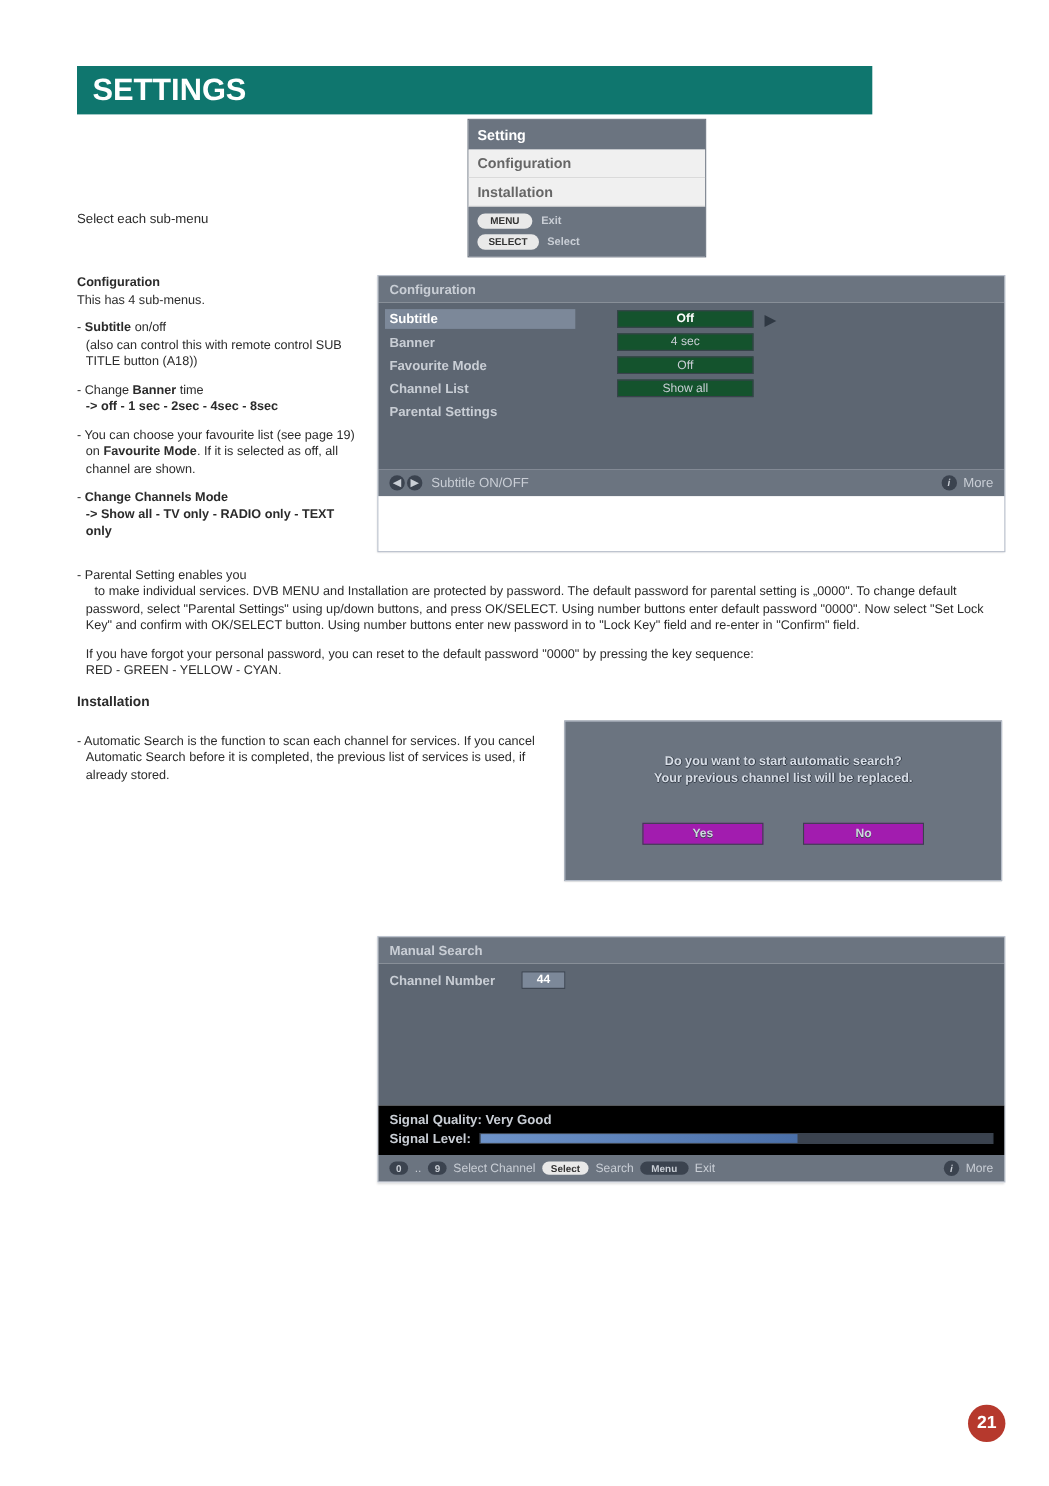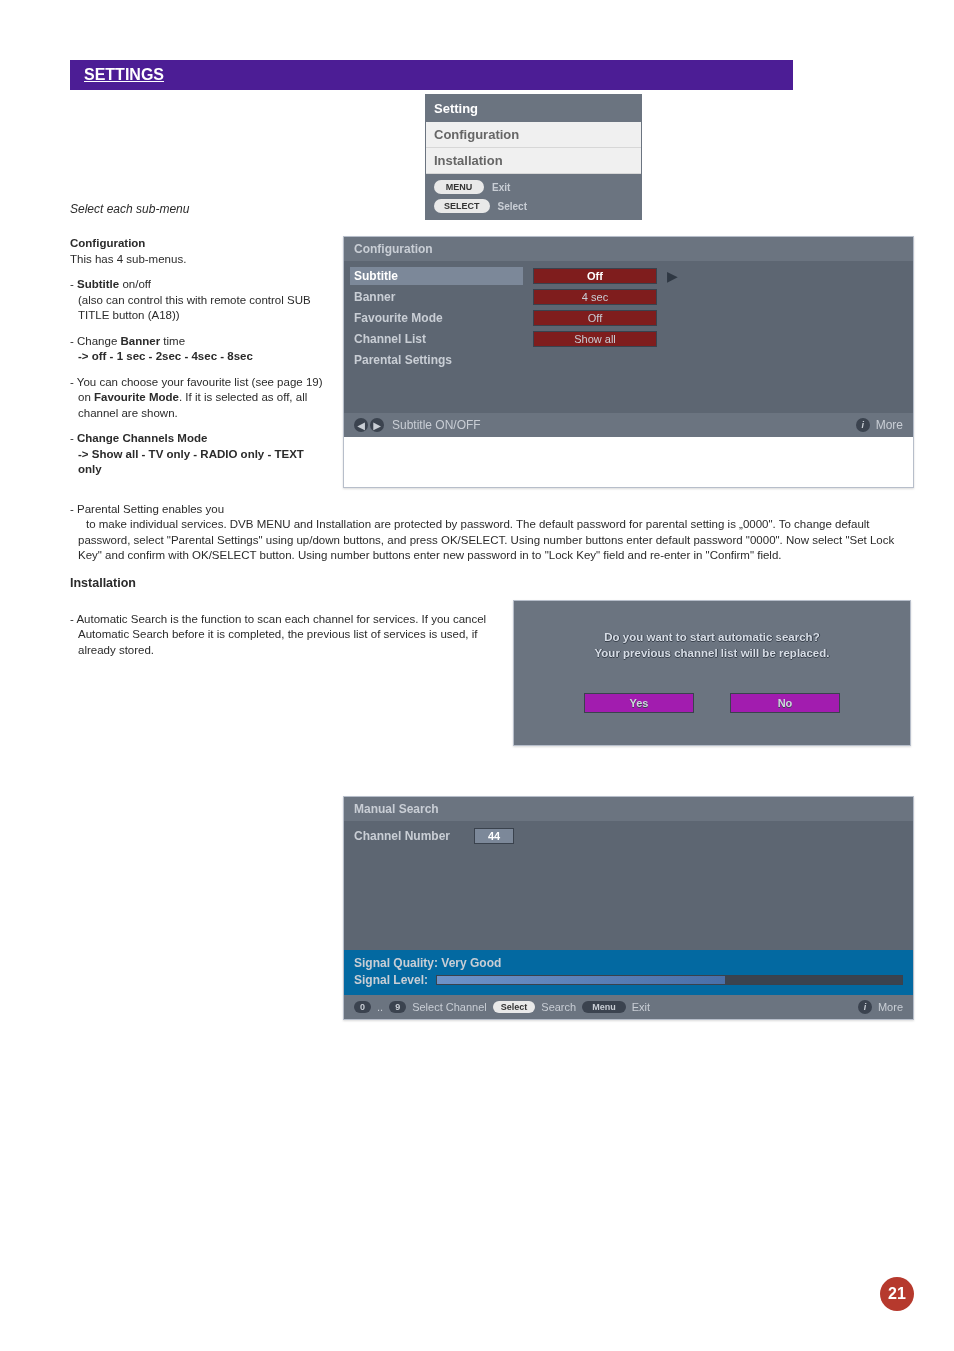--- a/index.html
+++ b/index.html
@@ -1,45 +1,45 @@
 <!DOCTYPE html>
 <html><head>
 <meta charset="utf-8">
 <style>
   body { margin: 0; padding: 0; font-family: "Myriad Pro", "Segoe UI", Arial, sans-serif; background: #fff; color: #2b2b2b; }
   .page { width: 954px; min-height: 1351px; margin: 0 auto; position: relative; padding: 60px 40px 0 70px; box-sizing: border-box; }
 
-  .title-bar { background: #4c1d95; color: #fff; font-weight: 700; font-size: 16px; padding: 6px 14px; margin-bottom: 4px; display: inline-block; width: 695px; text-decoration: underline; }
+  .title-bar { background: #0f766e; color: #fff; font-weight: 700; font-size: 28px; padding: 6px 14px; margin-bottom: 4px; display: inline-block; width: 695px; }
 
   
   .setting-box { width: 215px; border: 1px solid #6b7480; }
   .setting-title { background: #6b7480; color: #fff; font-weight: 700; font-size: 13px; padding: 6px 8px; }
   .setting-item { background: #f0f0f0; color: #666; font-weight: 700; font-size: 13px; padding: 5px 8px; border-bottom: 1px solid #d7d7d7; }
   .setting-hints { background: #6b7480; padding: 6px 8px; display: flex; flex-direction: column; gap: 5px; }
   .hint-row { display: flex; align-items: center; gap: 8px; }
   .pill { background: #e9e9e9; color: #333; font-size: 9px; font-weight: 700; padding: 2px 10px; border-radius: 10px; min-width: 30px; text-align: center; }
   .hint-label { color: #c9ced5; font-size: 10px; font-weight: 600; }
 
-  .sub-intro { font-size: 12px; margin-top: 108px; font-style: italic; }
+  .sub-intro { font-size: 12px; margin-top: 84px; }
 
   
   .row-config { display: flex; gap: 18px; margin-top: 16px; }
   .col-left { width: 255px; flex: 0 0 255px; font-size: 11.5px; line-height: 1.35; }
   .col-left p { margin: 0 0 10px 0; }
   .col-left .hdr { font-weight: 700; }
   .col-left .dash { padding-left: 8px; text-indent: -8px; }
   .col-left .bold { font-weight: 700; }
 
   .panel { flex: 1; border: 1px solid #b7beca; box-shadow: 0 1px 2px rgba(0,0,0,0.15); }
   .panel-hd { background: #6b7480; color: #c9ced5; font-weight: 700; font-size: 12px; padding: 5px 10px; }
   .panel-body { background: #5d6672; padding: 6px; min-height: 140px; }
   .opt-row { display: flex; align-items: center; gap: 10px; margin-bottom: 3px; }
   .opt-label { width: 165px; color: #c9ced5; font-size: 12px; font-weight: 600; background: transparent; padding: 2px 4px; }
   .opt-label.sel { background: #7c8899; color: #fff; }
-  .opt-val { width: 122px; background: #7f1d1d; color: #c9ced5; font-size: 11px; text-align: center; padding: 1px 0; border: 1px solid #3a424d; position: relative; }
+  .opt-val { width: 122px; background: #14532d; color: #c9ced5; font-size: 11px; text-align: center; padding: 1px 0; border: 1px solid #3a424d; position: relative; margin-left: 28px; }
   .opt-val.sel { color: #fff; font-weight: 700; }
   .opt-arrow { color: #2f3843; font-size: 14px; line-height: 1; }
   .panel-ft { background: #6b7480; color: #c9ced5; font-size: 12px; padding: 5px 10px; display: flex; justify-content: space-between; align-items: center; }
   .lr-arrows { display: inline-flex; gap: 2px; align-items: center; }
   .arrow-btn { width: 14px; height: 14px; border-radius: 50%; background: #3b434f; display: inline-flex; align-items: center; justify-content: center; color: #c9ced5; font-size: 10px; }
   .ft-right { display: flex; align-items: center; gap: 6px; }
   .i-btn { width: 14px; height: 14px; border-radius: 50%; background: #3b434f; display: inline-flex; align-items: center; justify-content: center; color: #c9ced5; font-size: 9px; font-weight: 700; font-style: italic; }
 
   .body-text { font-size: 11.5px; line-height: 1.35; margin: 14px 0 0 10px; }
   .body-text p { margin: 0 0 10px 0; }
@@ -55,21 +55,21 @@
   .dlg-btn { width: 108px; padding: 3px 0; background: #a21caf; border: 1px solid #3a424d; color: #cfd6de; font-size: 11px; text-shadow: 0 1px 0 #3a424d; font-weight: 700; }
 
   
   .row-manual { display: flex; gap: 18px; margin-top: 50px; }
   .manual-left { width: 255px; font-size: 11.5px; line-height: 1.35; }
   .manual-panel { flex: 1; border: 1px solid #b7beca; box-shadow: 0 1px 2px rgba(0,0,0,0.15); }
   .manual-body { background: #5d6672; padding: 7px 10px 12px 10px; min-height: 110px; }
   .chn-row { display: flex; align-items: center; gap: 8px; }
   .chn-label { width: 112px; color: #c9ced5; font-size: 12px; font-weight: 600; }
   .chn-val { width: 38px; background: #7c8899; color: #fff; font-size: 11px; text-align: center; padding: 1px 0; font-weight: 700; border: 1px solid #3a424d; }
-  .sig-block { background: #0369a1; padding: 6px 10px 8px 10px; }
+  .sig-block { background: #000000; padding: 6px 10px 8px 10px; }
   .sig-txt { color: #c9ced5; font-size: 12px; font-weight: 600; margin-bottom: 3px; }
   .sig-bar-wrap { display: flex; align-items: center; gap: 8px; }
   .sig-bar { flex: 1; height: 8px; border: 1px solid #3a424d; background: #3b434f; position: relative; }
   .sig-fill { position: absolute; left: 0; top: 0; bottom: 0; width: 62%; background: linear-gradient(90deg,#6e93c9,#4a6fa8); }
   .manual-ft { background: #6b7480; color: #c9ced5; font-size: 11px; padding: 5px 10px; display: flex; justify-content: space-between; align-items: center; }
   .mft-left { display: flex; align-items: center; gap: 6px; flex-wrap: wrap; }
   .num-pill { background: #3b434f; color: #c9ced5; font-size: 9px; font-weight: 700; padding: 1px 6px; border-radius: 8px; }
   .sel-pill { background: #e9e9e9; color: #333; font-size: 9px; font-weight: 700; padding: 1px 8px; border-radius: 8px; }
   .menu-pill { background: #3b434f; color: #c9ced5; font-size: 9px; font-weight: 700; padding: 1px 10px; border-radius: 8px; }
 
@@ -166,20 +166,24 @@
       </div>
     </div>
   </div>
 
   
   <div class="body-text" style="margin-left:0;">
     <p class="dash" style="padding-left:8px;text-indent:-8px;">
       <span>- </span><span class="bold">Parental Setting</span><span> enables you</span><br>
       <span style="padding-left:8px;">to make individual services. </span><span class="bold">DVB MENU</span><span> and Installation are protected by password. The default password for </span><span class="bold">parental setting</span><span> is „0000". To change default password, select "Parental Settings" using up/down buttons, and press OK/SELECT. Using number buttons enter default password "0000". Now select "Set Lock Key" and confirm with OK/SELECT button. Using number buttons enter new password in to "Lock Key" field and re-enter in "Confirm" field.</span>
     </p>
+    <p style="padding-left:8px;">
+      <span>If you have forgot your personal password,  you can reset to the default password "0000" by pressing the key sequence:</span><br>
+      <span class="bold">RED - GREEN - YELLOW - CYAN</span><span>.</span>
+    </p>
   </div>
 
   <div class="install-hdr">Installation</div>
 
   <div class="row-install">
     <div class="install-left">
       <p class="dash" style="padding-left:8px;text-indent:-8px;margin-top:12px;">
         <span>- </span><span class="bold">Automatic Search</span><span> is the function to scan each channel for services. If you cancel Automatic Search before it is completed, the previous list of services is used, if already stored.</span>
       </p>
     </div>

